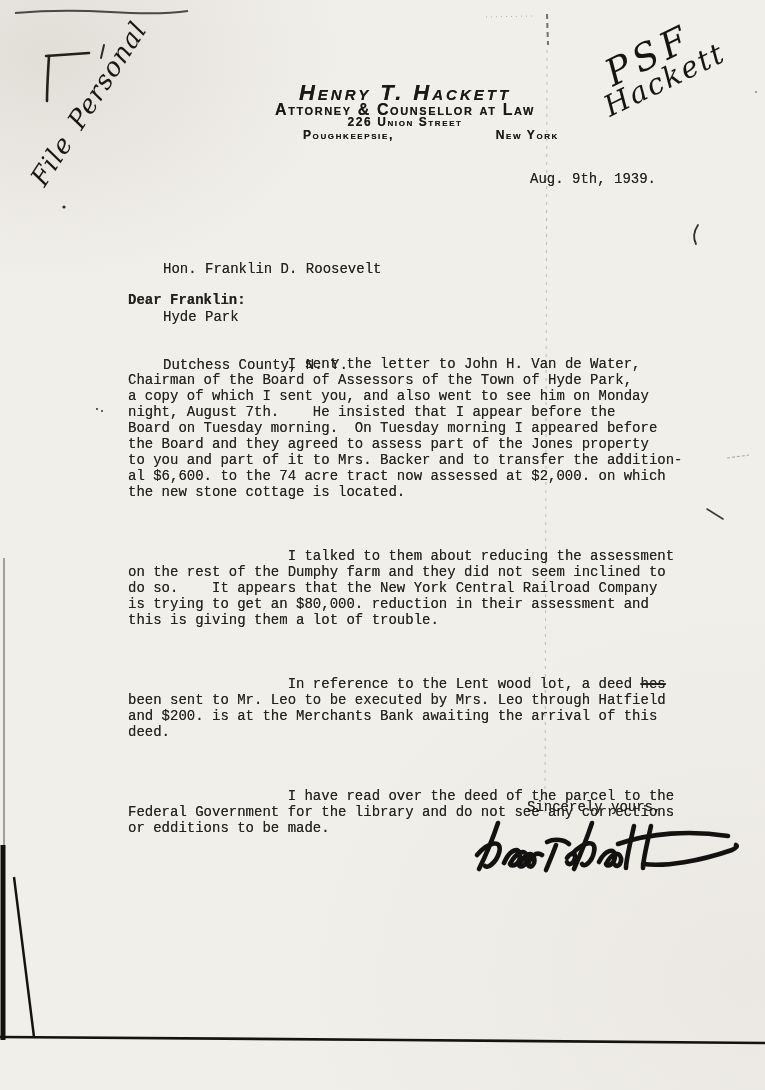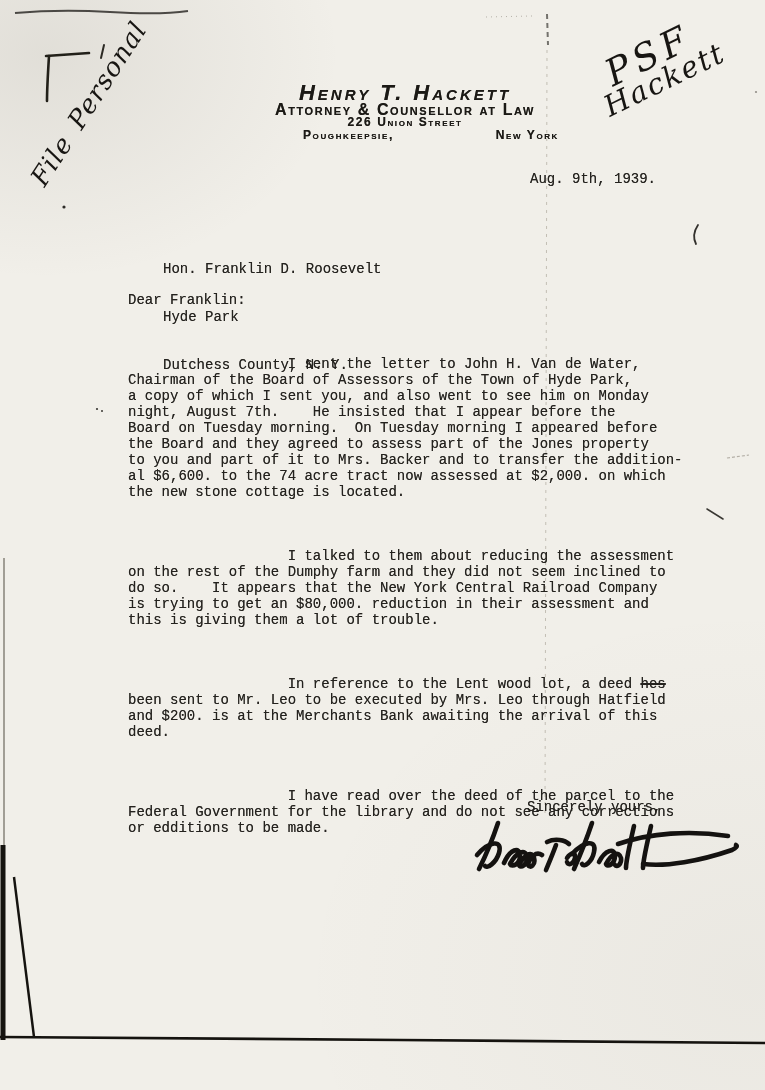--- a/index.html
+++ b/index.html
@@ -27,21 +27,21 @@
     text-align:center;
     text-shadow:0 0 0.5px rgba(27,25,21,0.7);
   }
   .lh-name   { top:80px;  left:280px; width:250px; font-size:22px; letter-spacing:3px;font-style:italic; }
   .lh-title  { top:101px; left:265px; width:280px; font-size:16px; letter-spacing:1.6px; }
   .lh-street { top:115px; left:280px; width:250px; font-size:12px; letter-spacing:1.6px; }
   .lh-city   { top:128px; left:303px; width:256px; font-size:12px; letter-spacing:1.6px;
                display:flex; justify-content:space-between; text-align:left; }
   .date      { top:171px; left:530px; }
   .recipient { top:229px; left:128px;margin-left:35px; }
-  .salutation{ top:292px; left:128px; }
+  .salutation{ top:292px; left:128px;font-weight:bold; }
   .body-text { top:321px; left:128px; width:610px; }
   .body-text p { margin:3px 0 13px 0; white-space:pre-wrap; }
   .strike { text-decoration:line-through; text-decoration-thickness:1.5px; }
   .closing   { top:799px; left:507px;margin-left:20px; }
   .hw {
     font-family:"DejaVu Serif", serif;
     font-style:italic;
     color:#171512;
     line-height:1.0;
     display:block;

